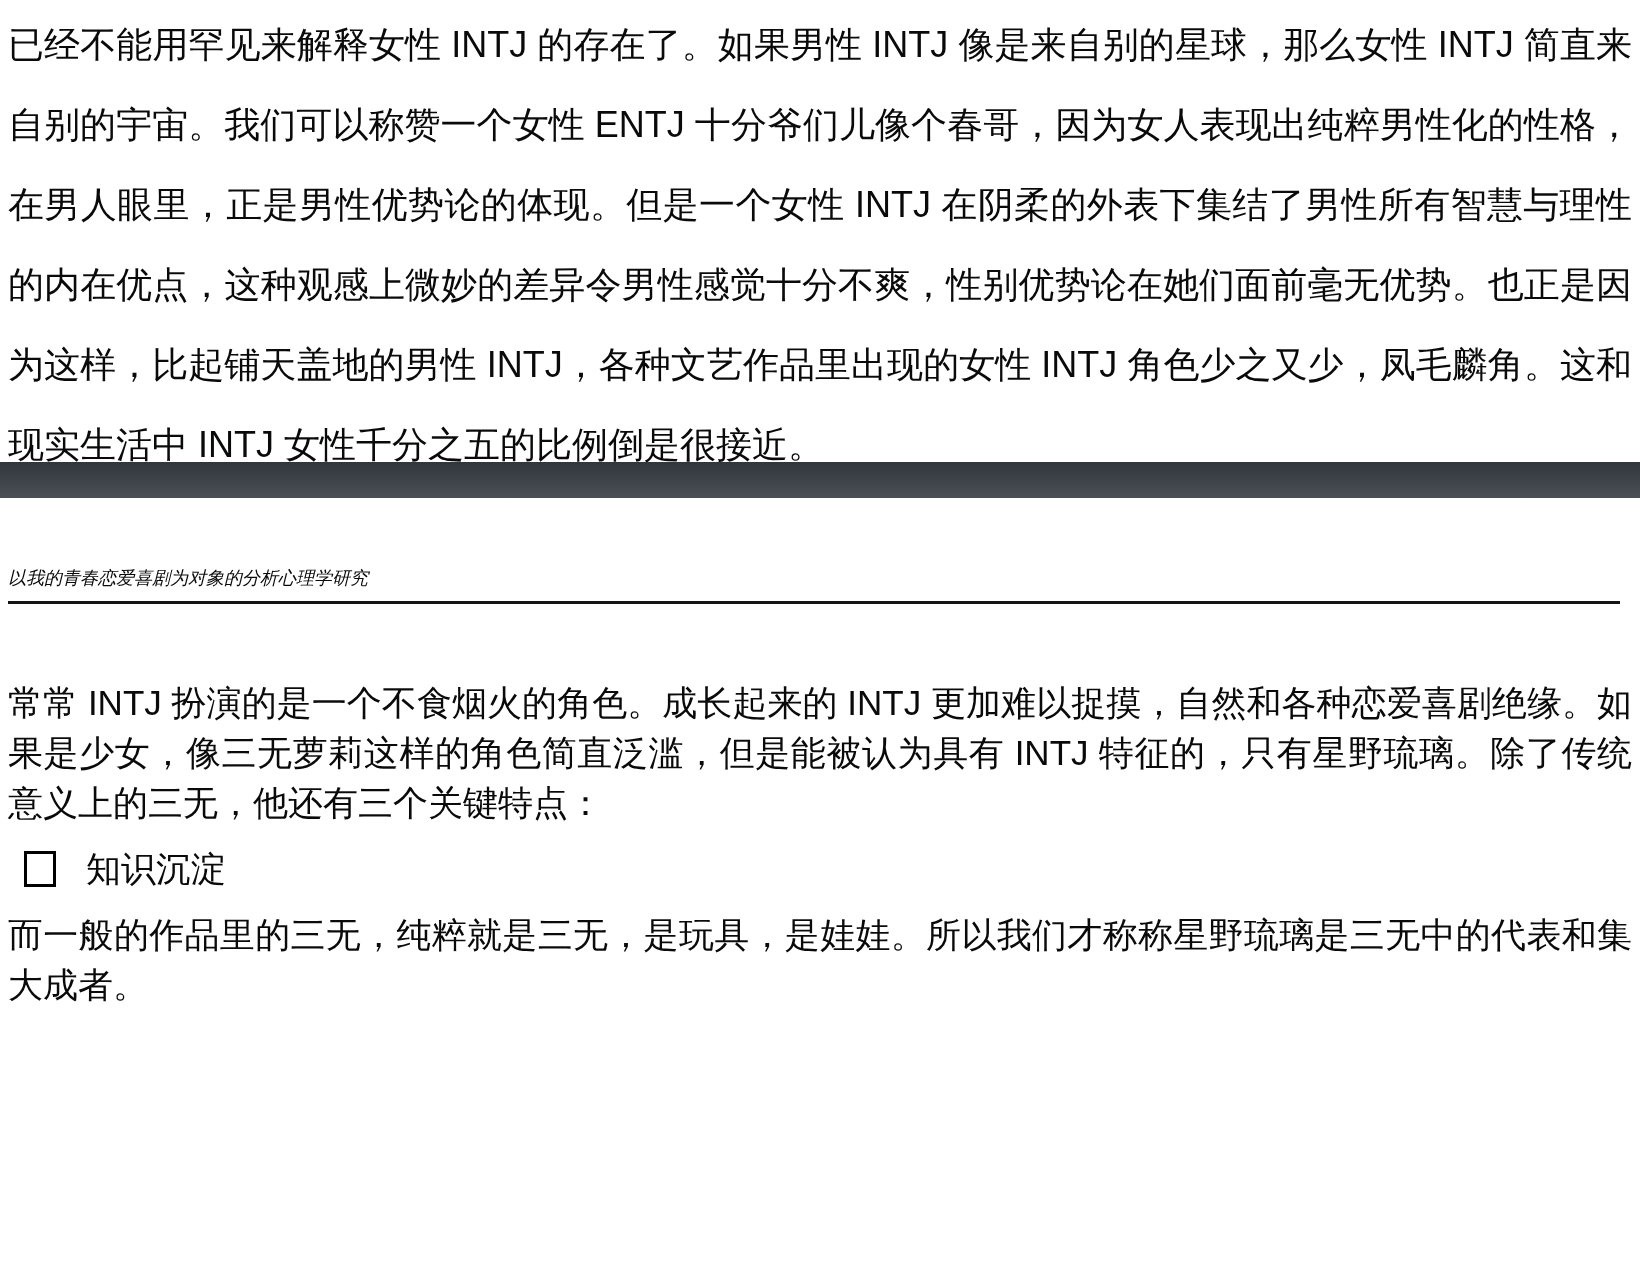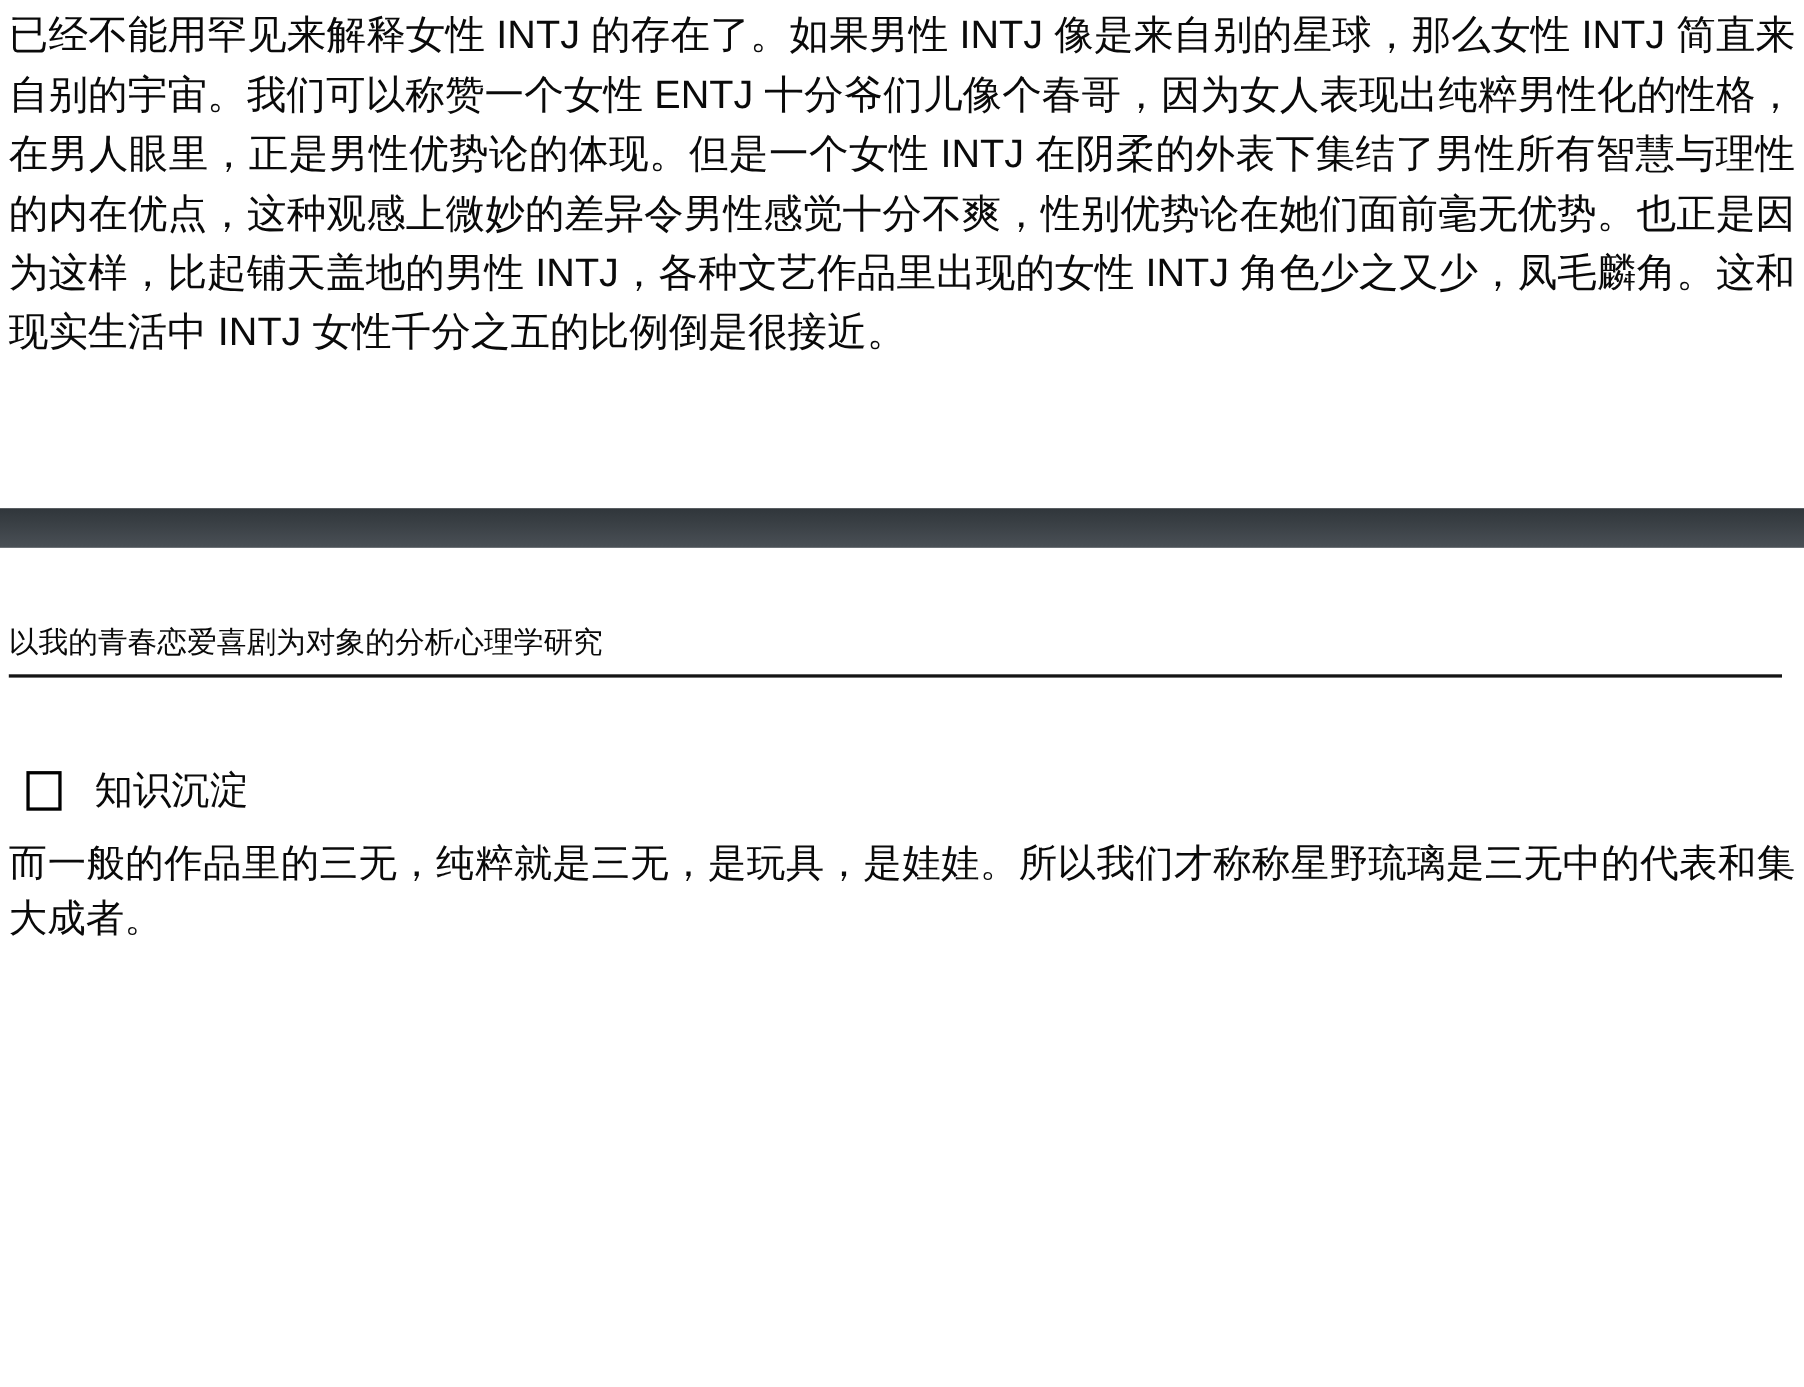--- a/index.html
+++ b/index.html
@@ -17,21 +17,21 @@
     color: #0a0a0a;
   }
 
   
   .prev-paragraph {
     position: absolute;
     top: 5px;
     left: 8px;
     right: 8px;
     font-size: 36px;
-    line-height: 54px;
+    line-height: 80px;
     text-align: justify;
     margin: 0;
   }
 
   
   .separator-bar {
     position: absolute;
     top: 462px;
     left: 0;
     right: 0;
@@ -45,21 +45,21 @@
     top: 566px;
     left: 8px;
     right: 20px;
     display: flex;
     align-items: baseline;
     padding-bottom: 11px;
     border-bottom: 3px solid #141414;
     font-size: 28px;
   }
   .page-header .hdr-left  { flex: 1; text-align: left; }
-  .page-header .hdr-title { flex: 0 0 auto; font-size: 27px; }
+  .page-header .hdr-title { flex: 0 0 auto; font-size: 18px; font-style: italic; }
   .page-header .hdr-right { flex: 1; text-align: right; font-size: 29px; }
 
   
   .page-body {
     position: absolute;
     top: 678px;
     left: 8px;
     right: 8px;
     font-size: 35px;
     line-height: 50px;
@@ -93,20 +93,21 @@
 <p class="prev-paragraph">已经不能用罕见来解释女性 INTJ 的存在了。如果男性 INTJ 像是来自别的星球，那么女性 INTJ 简直来自别的宇宙。我们可以称赞一个女性 ENTJ 十分爷们儿像个春哥，因为女人表现出纯粹男性化的性格，在男人眼里，正是男性优势论的体现。但是一个女性 INTJ 在阴柔的外表下集结了男性所有智慧与理性的内在优点，这种观感上微妙的差异令男性感觉十分不爽，性别优势论在她们面前毫无优势。也正是因为这样，比起铺天盖地的男性 INTJ，各种文艺作品里出现的女性 INTJ 角色少之又少，凤毛麟角。这和现实生活中 INTJ 女性千分之五的比例倒是很接近。</p>
 
 <div class="separator-bar"></div>
 
 <div class="page-header">
   <span class="hdr-title">以我的青春恋爱喜剧为对象的分析心理学研究</span>
 </div>
 
 <div class="page-body">
 
+  <p>常常 INTJ 扮演的是一个不食烟火的角色。成长起来的 INTJ 更加难以捉摸，自然和各种恋爱喜剧绝缘。如果是少女，像三无萝莉这样的角色简直泛滥，但是能被认为具有 INTJ 特征的，只有星野琉璃。除了传统意义上的三无，他还有三个关键特点：</p>
 
   <ul class="trait-list">
     <li class="trait-item">
       <span class="checkbox-glyph"></span>
       <span>知识沉淀</span>
     </li>
   </ul>
 
   <p>而一般的作品里的三无，纯粹就是三无，是玩具，是娃娃。所以我们才称称星野琉璃是三无中的代表和集大成者。</p>
 

